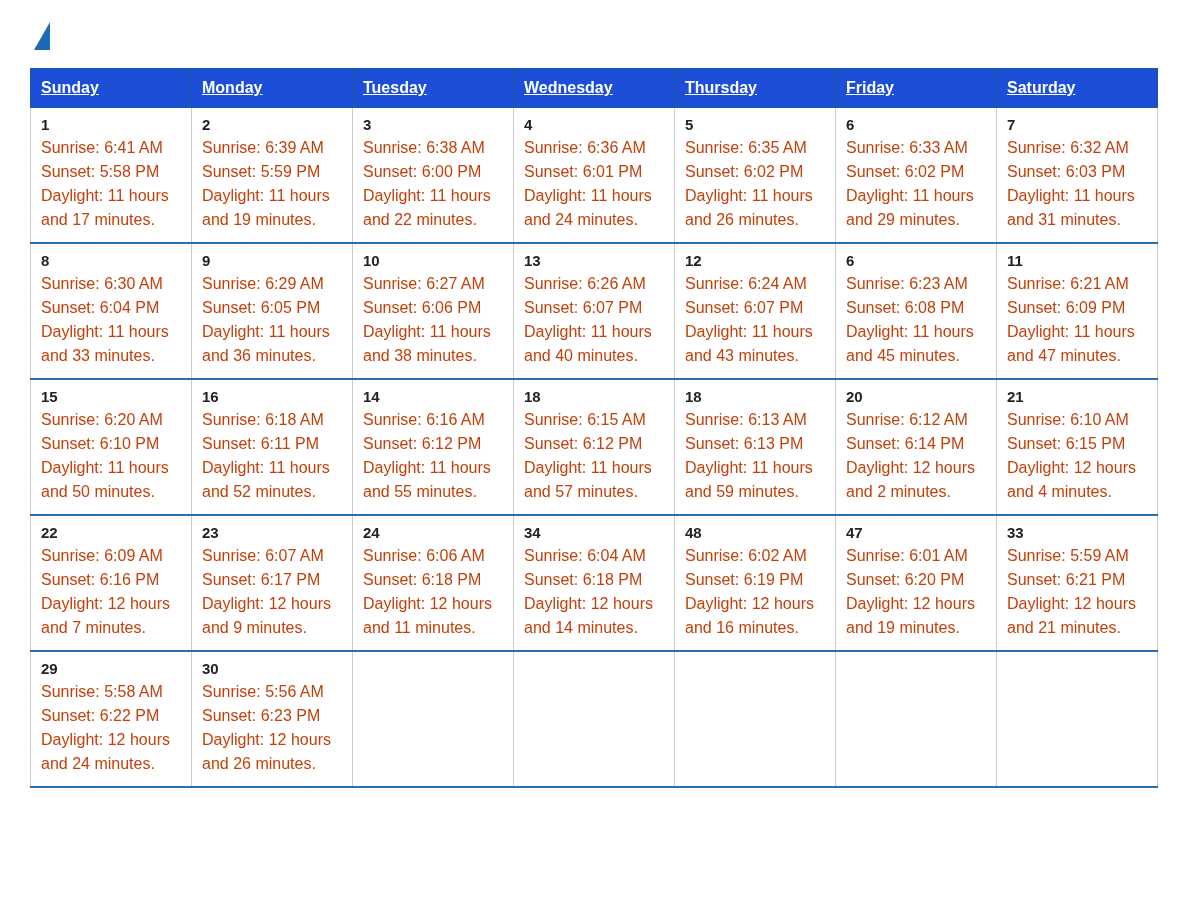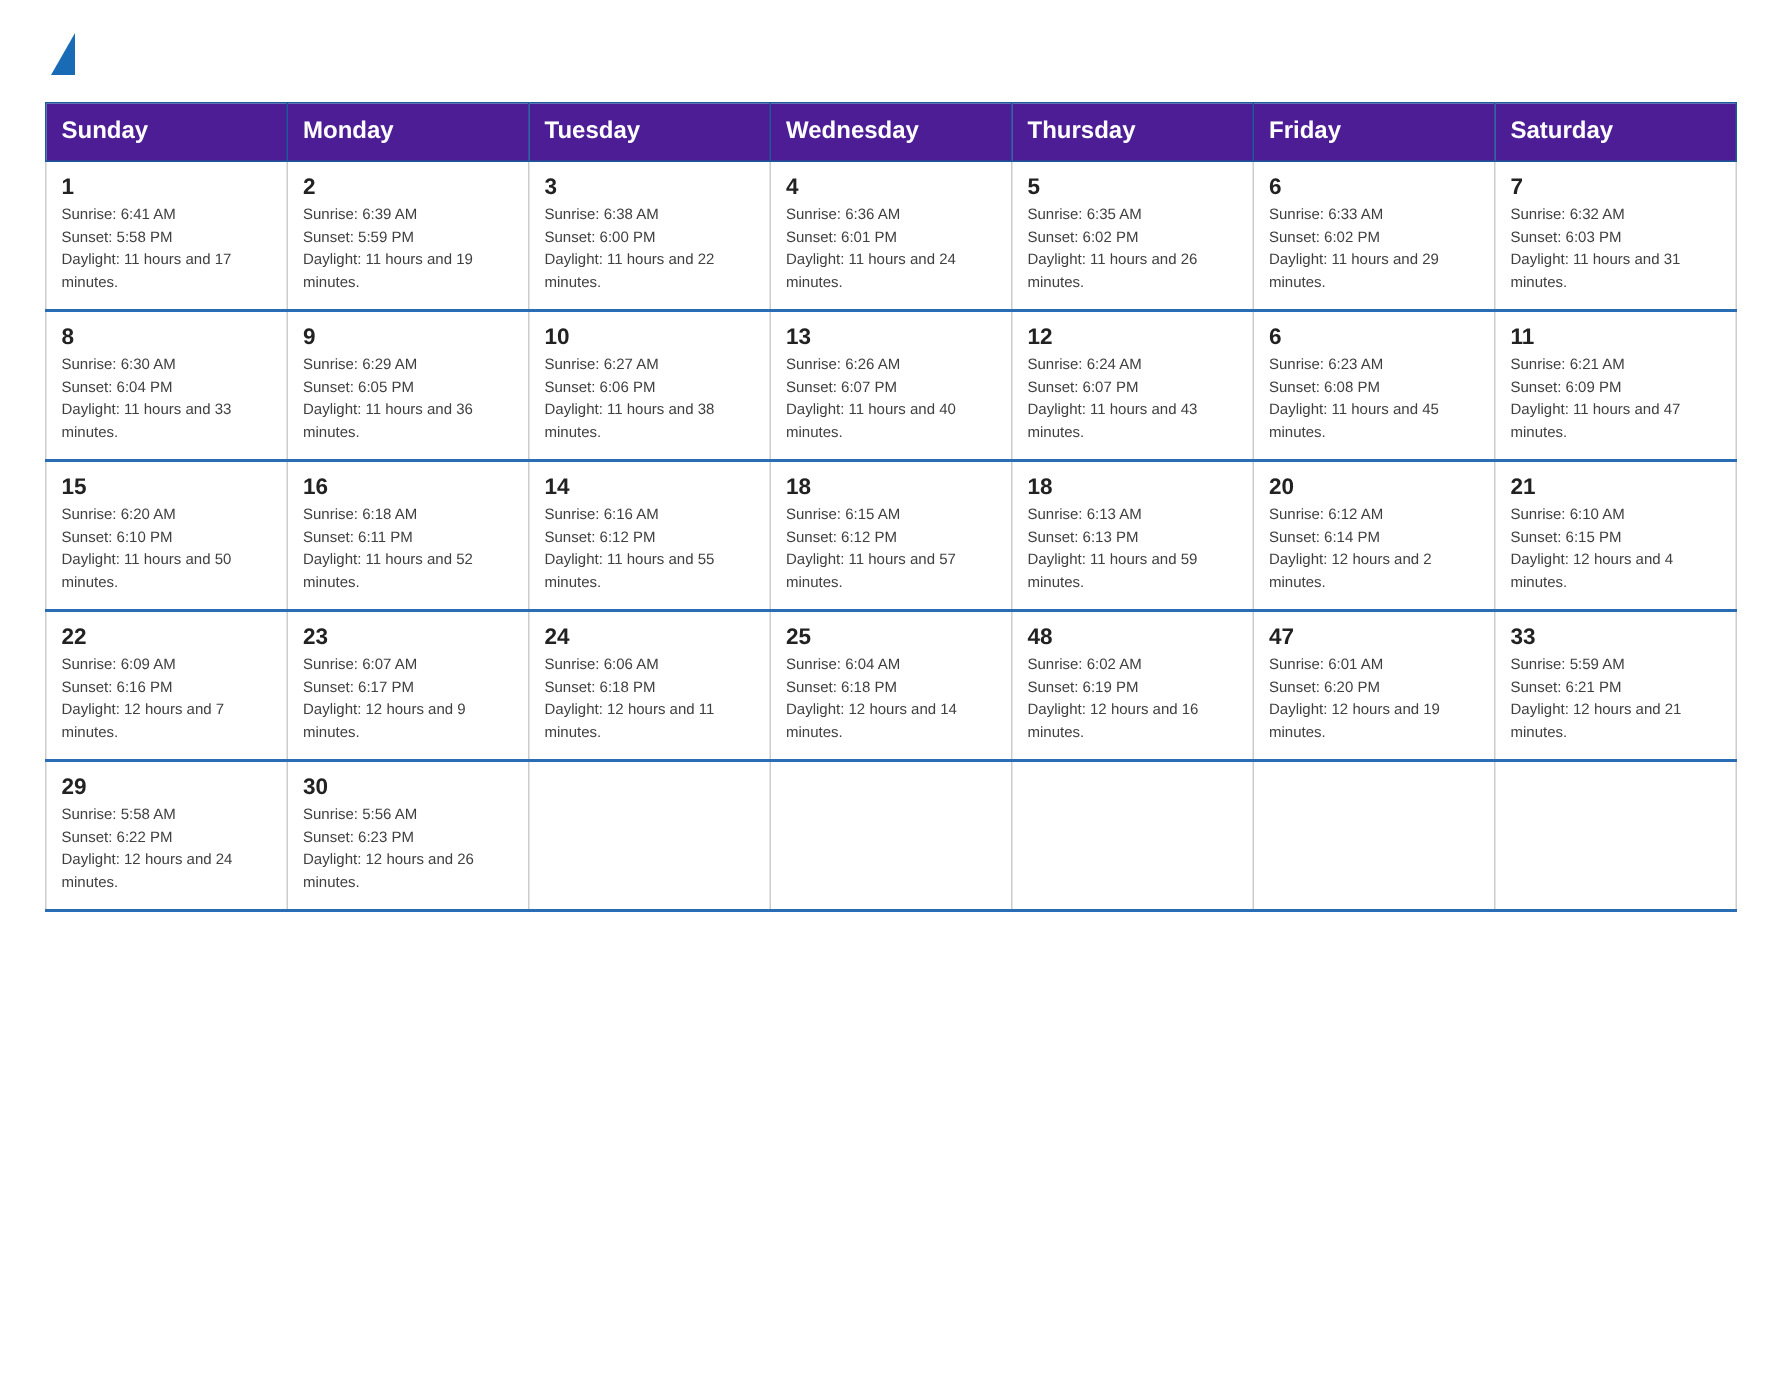--- a/index.html
+++ b/index.html
@@ -53,48 +53,49 @@
     .calendar-subtitle {
       font-size: 22px;
       color: #555;
       margin-top: 4px;
     }
     table {
       width: 100%;
       border-collapse: collapse;
     }
     thead tr th {
-      background: #4c1d95;
+      background: #1d4ed8;
       color: #fff;
       font-size: 16px;
       font-weight: bold;
       padding: 10px 10px;
       text-align: left;
       border: 1px solid #1a5a9a;
+      text-decoration: underline;
     }
     tbody tr td {
       vertical-align: top;
       padding: 8px 10px 10px 10px;
       border: 1px solid #ccc;
       width: 14.28%;
       font-size: 13px;
       color: #333;
       background: #fff;
     }
     tbody tr td .day-num {
       font-size: 15px;
       font-weight: bold;
       color: #222;
       display: block;
       margin-bottom: 3px;
     }
     tbody tr td .day-info {
-      font-size: 10px;
+      font-size: 16px;
       line-height: 1.5;
-      color: #404040;
+      color: #c2410c;
     }
     tbody tr {
       border-bottom: 2px solid #2a6db5;
     }
     tbody tr td:empty {
       background: #fff;
     }
     .logo-triangle {
       display: inline-block;
       width: 0;
@@ -236,21 +237,21 @@
         </td>
         <td>
           <span class="day-num">23</span>
           <div class="day-info">Sunrise: 6:07 AM<br>Sunset: 6:17 PM<br>Daylight: 12 hours and 9 minutes.</div>
         </td>
         <td>
           <span class="day-num">24</span>
           <div class="day-info">Sunrise: 6:06 AM<br>Sunset: 6:18 PM<br>Daylight: 12 hours and 11 minutes.</div>
         </td>
         <td>
-          <span class="day-num">25</span>
+          <span class="day-num">34</span>
           <div class="day-info">Sunrise: 6:04 AM<br>Sunset: 6:18 PM<br>Daylight: 12 hours and 14 minutes.</div>
         </td>
         <td>
           <span class="day-num">48</span>
           <div class="day-info">Sunrise: 6:02 AM<br>Sunset: 6:19 PM<br>Daylight: 12 hours and 16 minutes.</div>
         </td>
         <td>
           <span class="day-num">47</span>
           <div class="day-info">Sunrise: 6:01 AM<br>Sunset: 6:20 PM<br>Daylight: 12 hours and 19 minutes.</div>
         </td>

